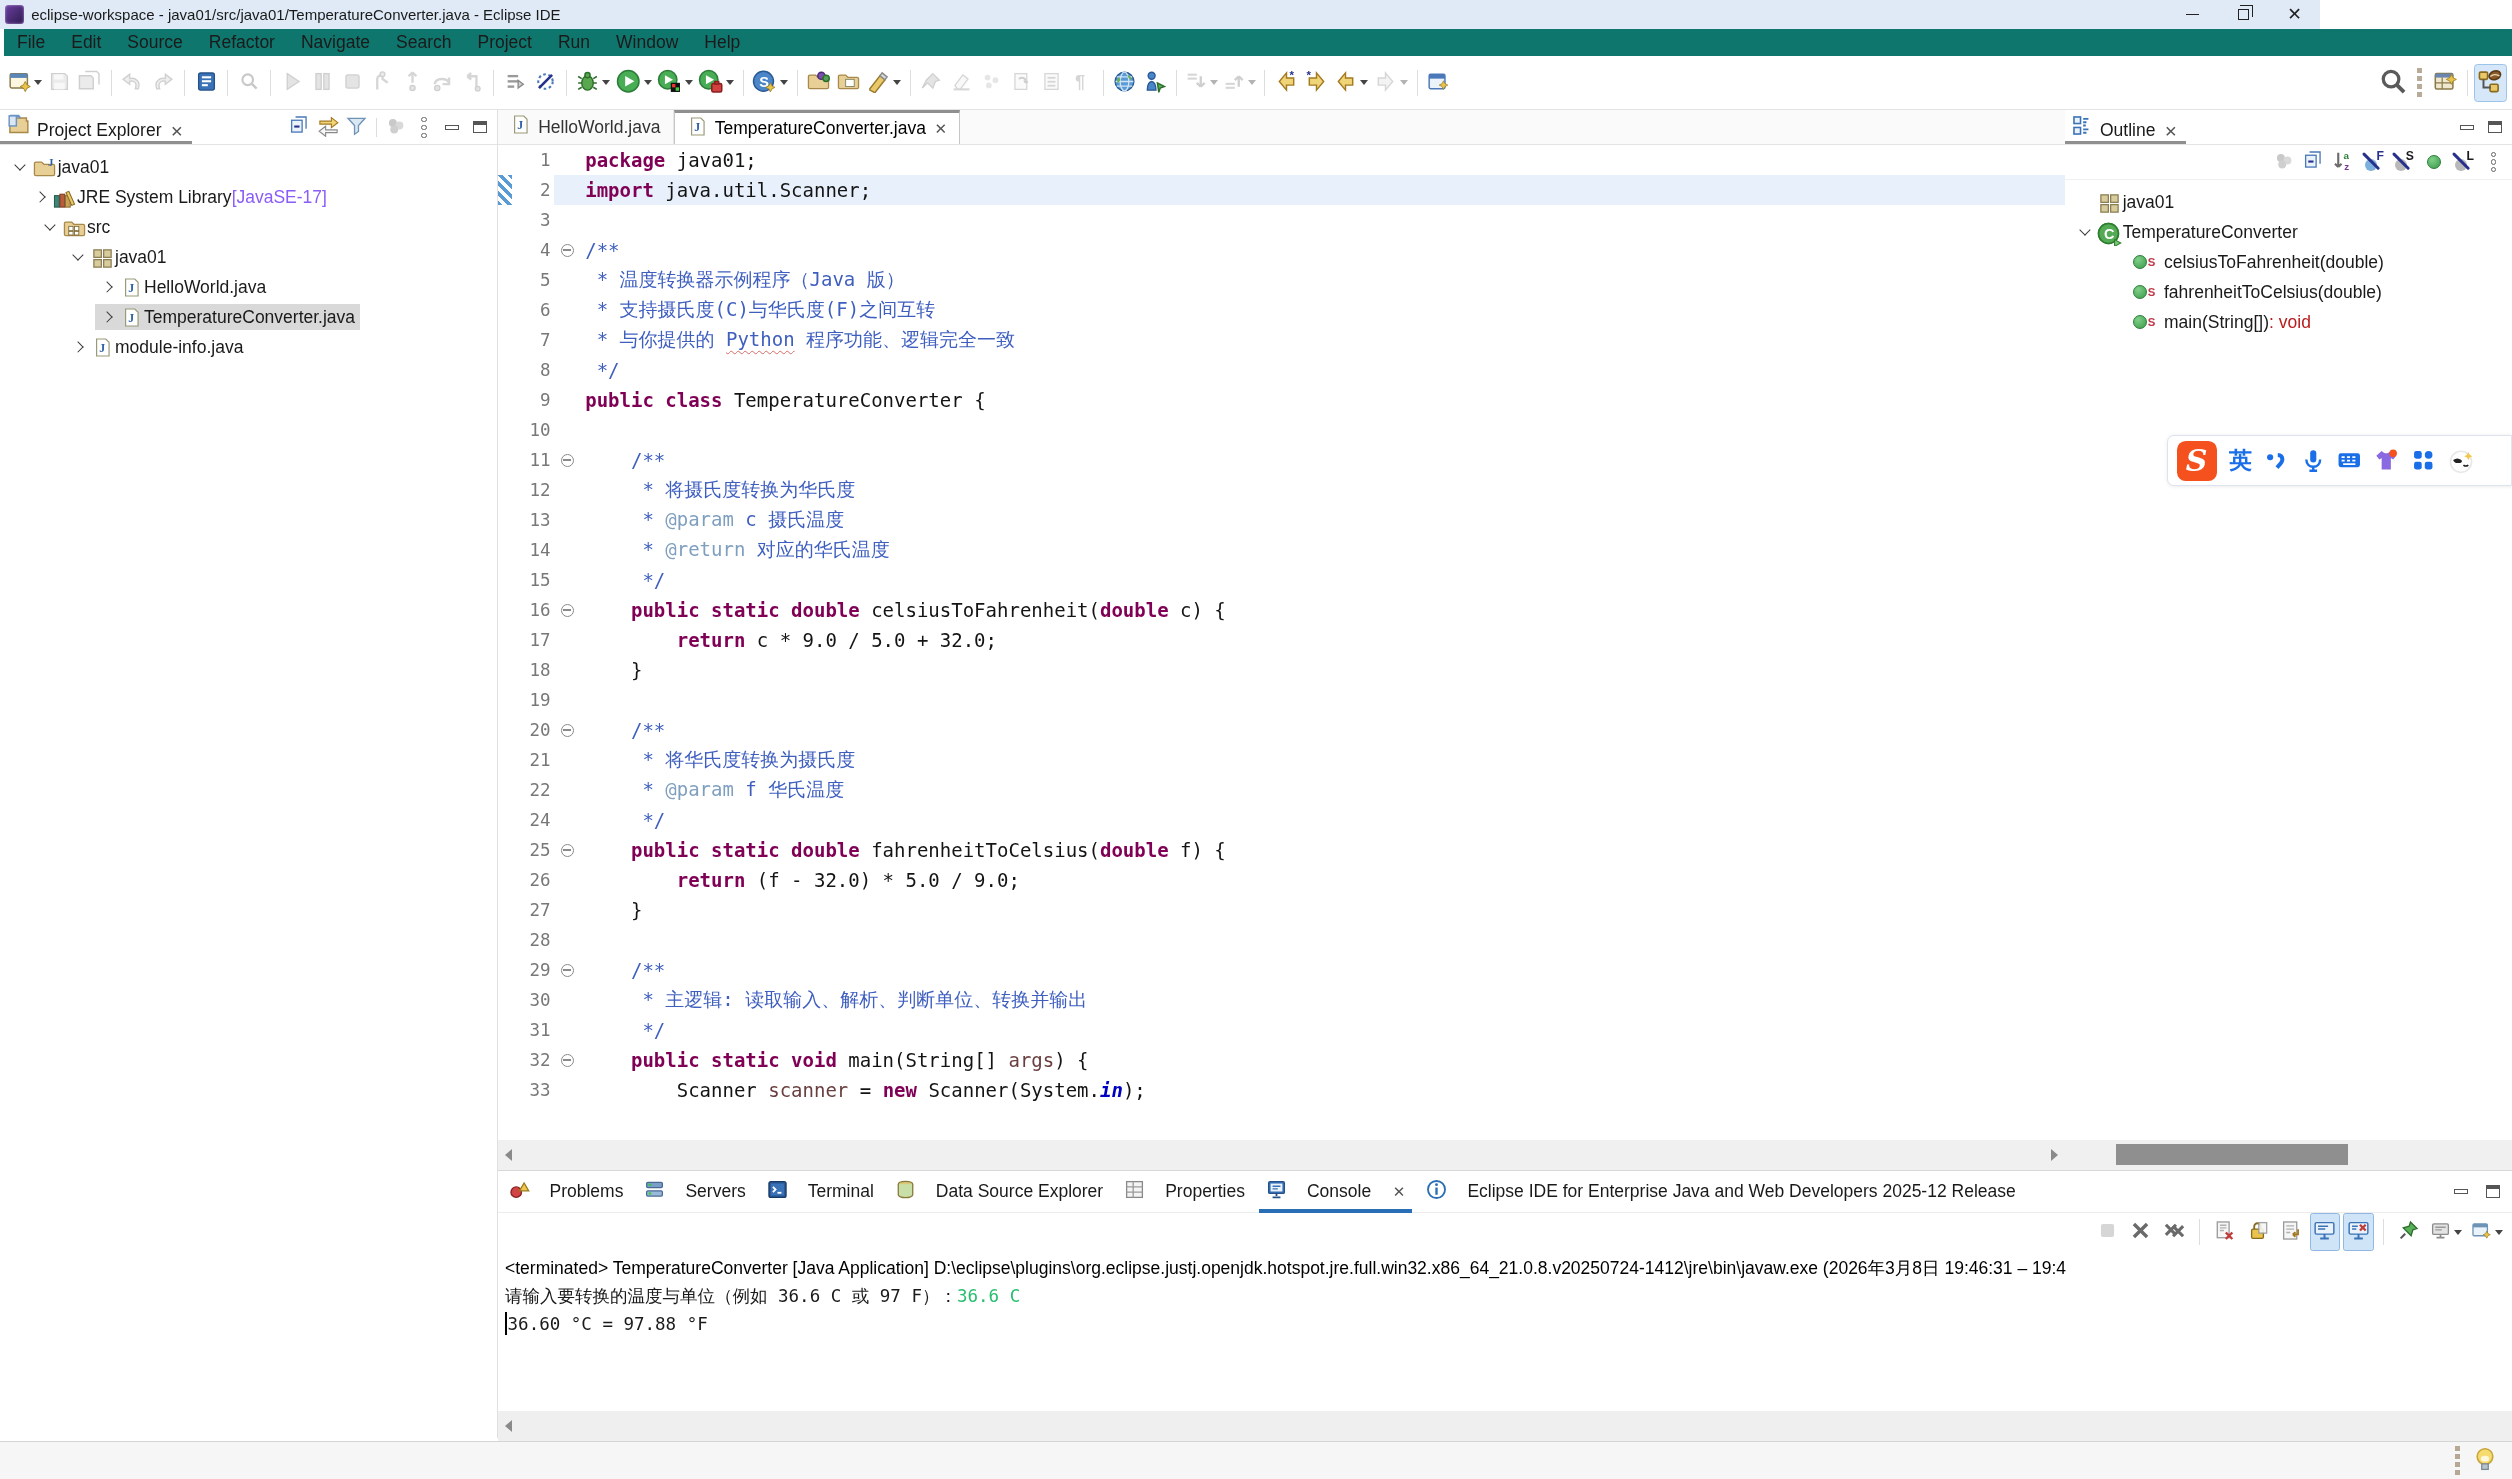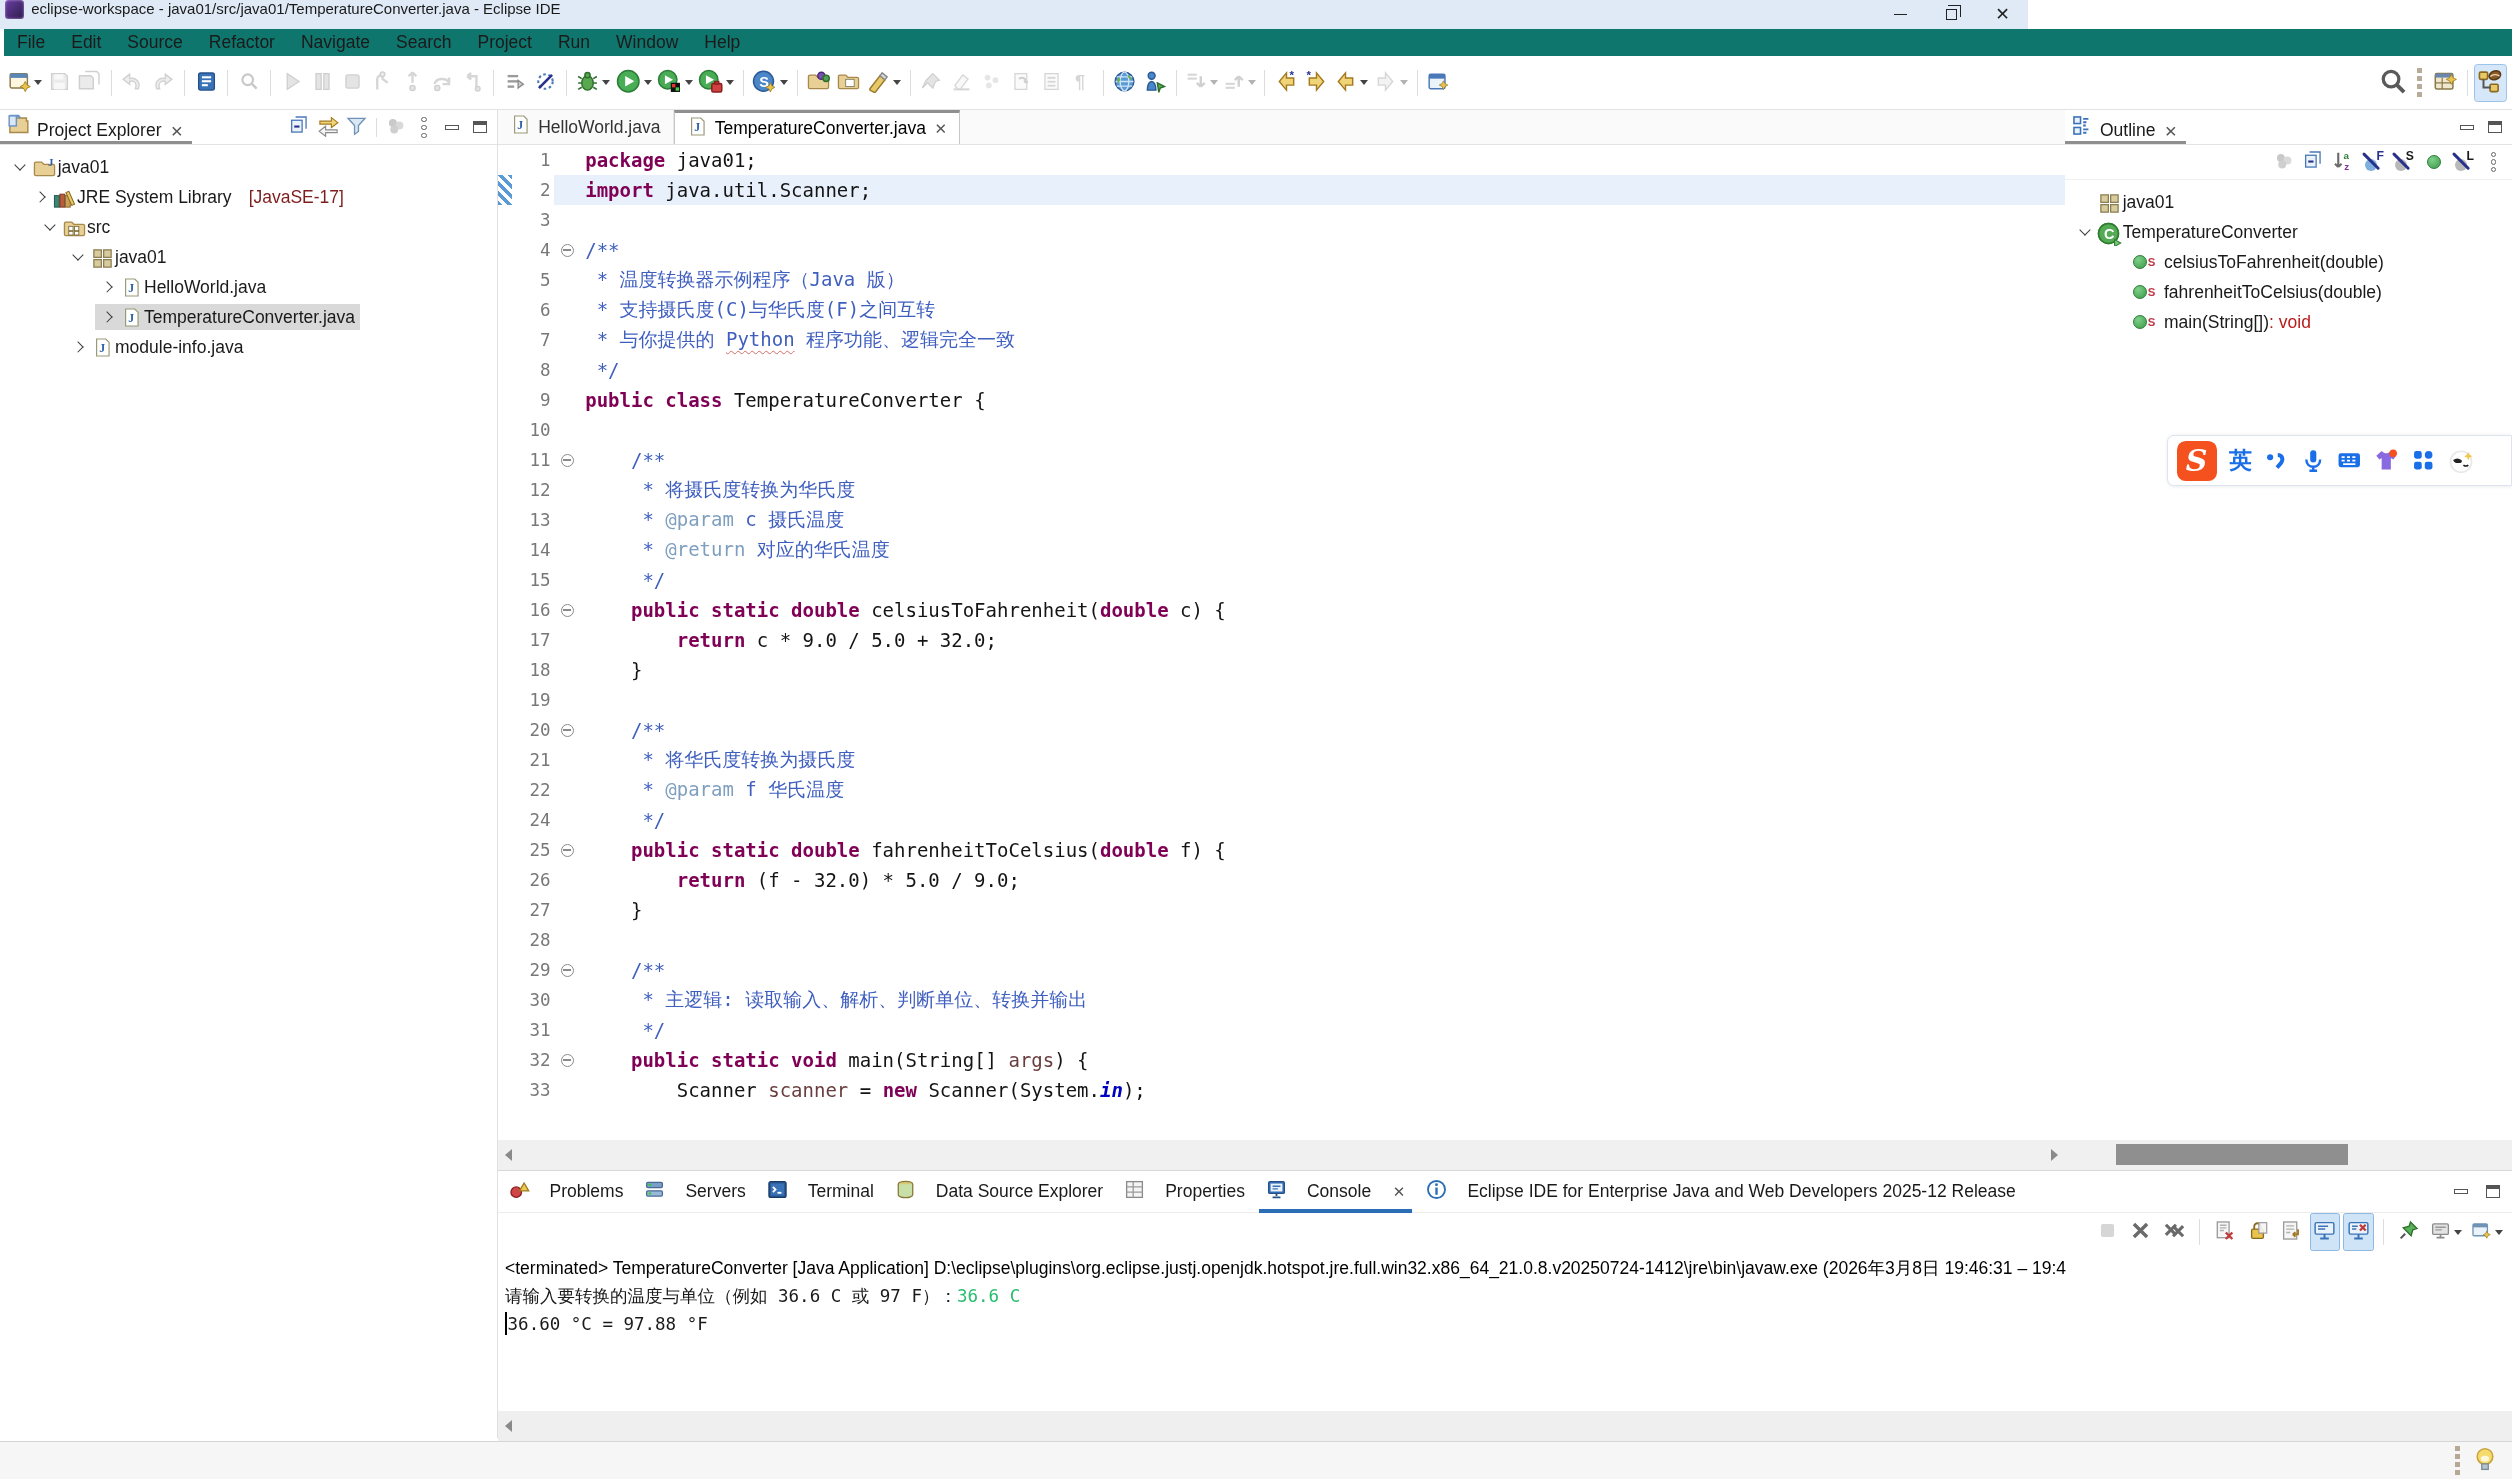--- a/index.html
+++ b/index.html
@@ -1,20 +1,20 @@
 <!DOCTYPE html>
 <html style="font-size:14px"><head>
 <meta charset="utf-8">
 <style>
   *{margin:0;padding:0;box-sizing:border-box}
   html,body{width:2512px;height:1480px;overflow:hidden}
   body{font-family:"Liberation Sans","DejaVu Sans",sans-serif;background:#fff;color:#1a1a1a;position:relative}
   .abs{position:absolute}
   
-  #titlebar{left:0;top:0;width:2028px;height:29px;background:#dfeaf6;display:flex;font-size:15px}
+  #titlebar{left:0;top:0;width:2320px;height:29px;background:#dfeaf6;display:flex;align-items:center;font-size:15px}
   #app-icon{width:19px;height:19px;margin:0 7px 0 5.2px;border-radius:3.5px;background:linear-gradient(135deg,#6a3fa0,#2d1b4e);box-shadow:inset 0 0 2.6px #c9a0e8}
   .win-btns{margin-left:auto;display:flex;height:29px}
   .win-btn{width:51px;height:29px;display:flex;align-items:center;justify-content:center;color:#222}
   .glyph-min{width:13px;height:1.7px;background:#222}
   .glyph-restore{width:11.4px;height:11.4px;border:1.7px solid #222;position:relative;background:#dfeaf6}
   .glyph-restore:before{content:"";position:absolute;left:1.7px;top:-5.2px;width:11.4px;height:11.4px;border:1.7px solid #222;border-bottom:none;border-left:none}
   .glyph-close{font-size:17.5px;line-height:17.5px}
   
   #menubar{left:4px;top:29px;width:2512px;height:27px;background:#0f766e;display:flex;align-items:center;font-size:17.5px}
   .menu-item{padding:0 13px;height:27px;display:flex;align-items:center}
@@ -53,21 +53,21 @@
   .tree{font-size:17.5px;padding-top:7px}
   .trow{height:30px;display:flex;align-items:center}
   .trow .lbl-wrap{display:flex;align-items:center;height:26px;padding:0 5.2px 0 0}
   .trow.selected .lbl-wrap{background:#d9d9d9}
   .chev{width:23px;display:flex;justify-content:center;flex:none}
   .chev i{width:7.9px;height:7.9px;border-right:1.7px solid #3b3b3b;border-bottom:1.7px solid #3b3b3b;display:block}
   .chev.closed i{transform:rotate(-45deg)}
   .chev.open i{transform:rotate(45deg);margin-top:-3.5px}
   .ticon{width:26px;height:21px;display:flex;justify-content:center;flex:none}
   .ticon svg{width:21px;height:21px}
-  .suffix{color:#7f1d1d;margin-left:17px}
+  .suffix{color:#8b5cf6;margin-left:0}
   .suffix2{color:#b91c1c}
   .m-static{color:#c03a4b;font-size:11.4px;font-weight:bold;vertical-align:super;margin:0 1.7px 0 0.9px}
   
   .etabs{height:35px;display:flex;border-bottom:0.9px solid #e3e3e3;background:#fafafa}
   .etab{display:flex;align-items:center;gap:7px;padding:0 12.2px;font-size:17.5px;border-right:0.9px solid #e6e6e6;color:#333}
   .etab svg{width:19px;height:19px}
   .etab.active{background:#fff;border-top:3.5px solid #8f8f8f;border-left:0.9px solid #c6c6c6;border-right:0.9px solid #c6c6c6;color:#000}
   .etab .vclose{font-size:15px}
   
   #code-wrap{position:relative;width:1567px;height:995px;overflow:hidden;background:#fff}

